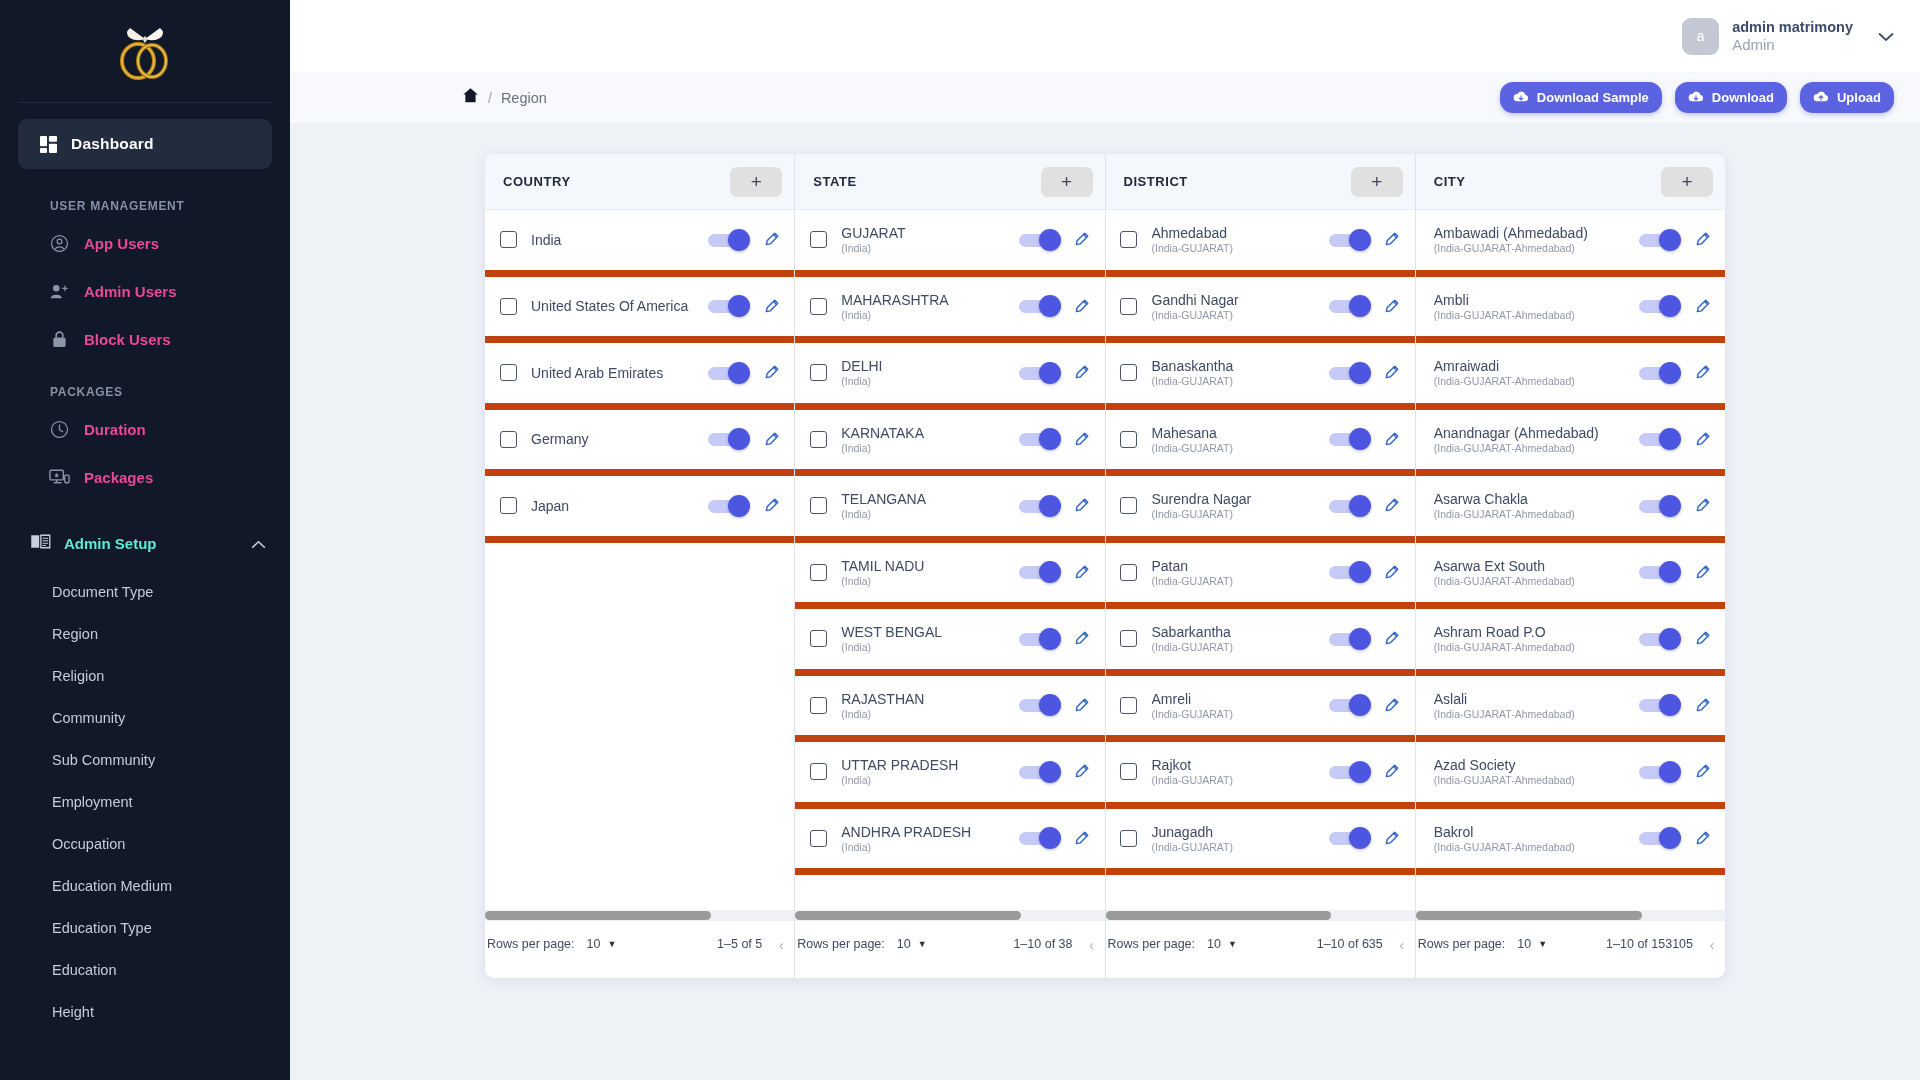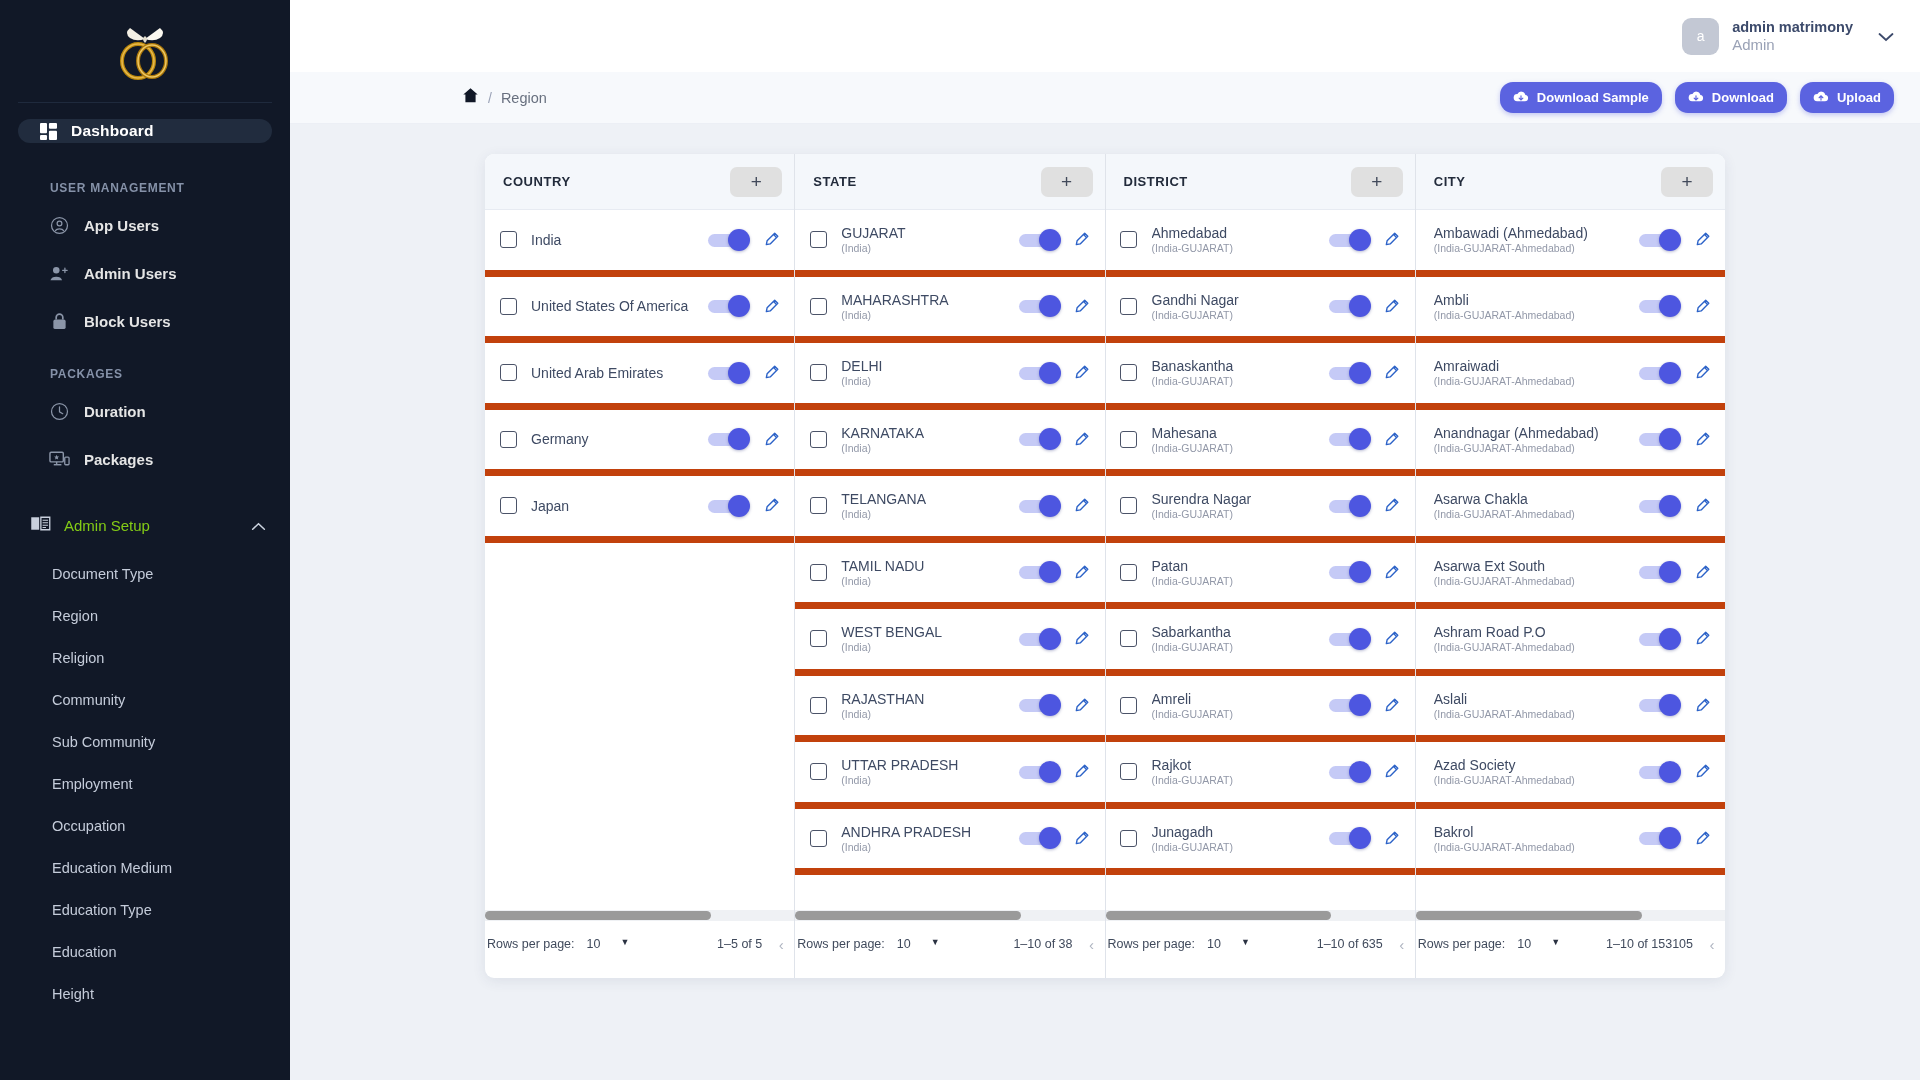--- a/index.html
+++ b/index.html
@@ -29,58 +29,58 @@
     height: 102px;
     display: flex; align-items: center; justify-content: center;
   }
   .logo {
     width: 74px; height: 64px; position: relative;
   }
   .sidebar-divider {
     height: 1px; background: #1f2a3d; margin: 0 18px 16px 18px;
   }
   .nav-active {
-    margin: 16px 18px;
-    height: 24px;
-    border-radius: 17px;
+    margin: 8px 18px;
+    height: 50px;
+    border-radius: 9px;
     background: #212c3e;
     display: flex; align-items: center;
     padding-left: 22px;
     gap: 14px;
   }
   .nav-active .lbl {
     color: #fff; font-size: 15.5px; font-weight: bold; letter-spacing: .2px;
   }
   .section-title {
     color: #8591a8;
     font-size: 12px;
     font-weight: bold;
     letter-spacing: .7px;
     padding: 22px 0 6px 50px;
   }
   .nav-item {
     height: 48px;
     display: flex; align-items: center;
     padding-left: 48px;
     gap: 14px;
-    color: #e5e5e5;
+    color: #ec4899;
     font-size: 15px;
     font-weight: bold;
   }
   .nav-item .ico { width: 22px; height: 22px; display:flex; align-items:center; justify-content:center; color:#8b95a8; }
   .nav-group {
     height: 56px;
     display: flex; align-items: center;
     padding: 0 24px 0 30px;
     gap: 13px;
     color: #cdd4e0;
     font-size: 15px;
     margin-top: 14px;
   }
-  .nav-group .grp-label { flex: 1; font-weight: normal; color:#84cc16; }
+  .nav-group .grp-label { flex: 1; font-weight: bold; color:#5eead4; }
   .sub-item {
     height: 42px;
     display: flex; align-items: center;
     padding-left: 52px;
     color: #c5ccda;
     font-size: 14.5px;
   }
 
   
   .main {
@@ -260,21 +260,21 @@
     flex: 0 0 46px;
     display: flex; align-items: center;
     font-size: 12.5px;
     color: #404a5c;
     padding: 0 2px 0 0;
     gap: 0;
     white-space: nowrap;
   }
   .pager .rpp { padding-left: 2px; }
   .pager .sel {
-    display: flex; gap: 20px;
+    display: flex; align-items: center; gap: 7px;
     margin-left: 12px;
   }
   .pager .sel .dn { font-size: 9px; color: #2b3242; }
   .pager .range { margin-left: auto; }
   .pager .navbtn {
     width: 22px; text-align: center;
     color: #4b5464; font-size: 15px;
     margin-left: 8px;
   }
   .pager .navbtn.dim { color: #aeb4c0; }

